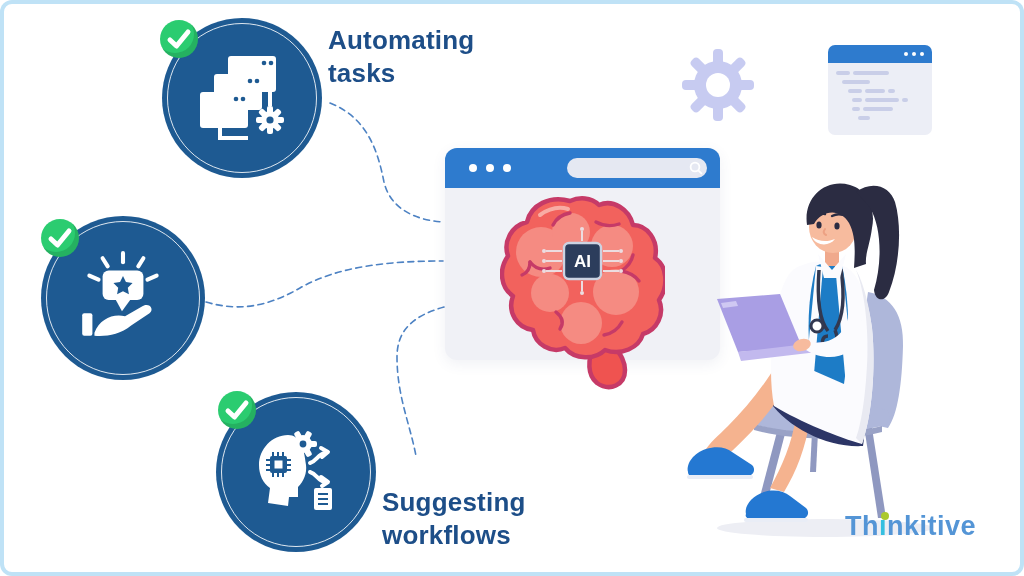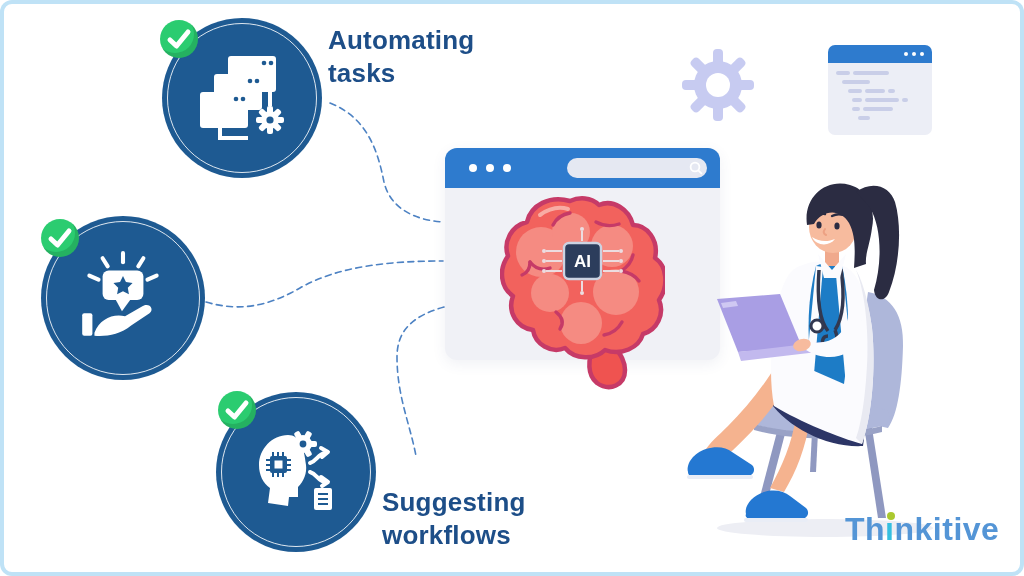--- a/index.html
+++ b/index.html
@@ -37,21 +37,21 @@
   .codewin{position:absolute;left:828px;top:45px;width:104px;height:82px;z-index:1;}
   .cw-head{height:18px;background:#2e7bce;border-radius:7px 7px 0 0;position:relative;}
   .cw-head .bdots{left:auto;right:8px;top:7px;gap:4px;}
   .cw-head .bdots i{width:4px;height:4px;}
   .cw-body{height:64px;background:#eceef6;border-radius:0 0 7px 7px;padding-top:8px;}
   .cl-row{height:4px;margin-bottom:5px;display:flex;gap:3px;}
   .cl{height:4px;border-radius:2px;background:#c9cee8;}
   
   .woman{position:absolute;left:660px;top:170px;z-index:2;}
   
-  .logo{position:absolute;left:845px;top:511px;z-index:4;font-size:32px;font-weight:700;color:#5495d6;letter-spacing:.5px;}
+  .logo{position:absolute;left:845px;top:511px;z-index:4;font-size:27px;font-weight:700;color:#5495d6;letter-spacing:.5px;}
   .logo .logo-i{position:relative;color:#35bfe0;}
   .logo .logo-dot{position:absolute;left:2px;top:1px;width:8px;height:8px;border-radius:50%;background:#abc92f;}
 </style>
 </head>
 <body>
 
 <div class="canvas">
 
   <svg class="connectors" width="1024" height="576" viewBox="0 0 1024 576">
     <g fill="none" stroke="#4d82c3" stroke-width="1.6" stroke-dasharray="6 4.5" stroke-linecap="round">

